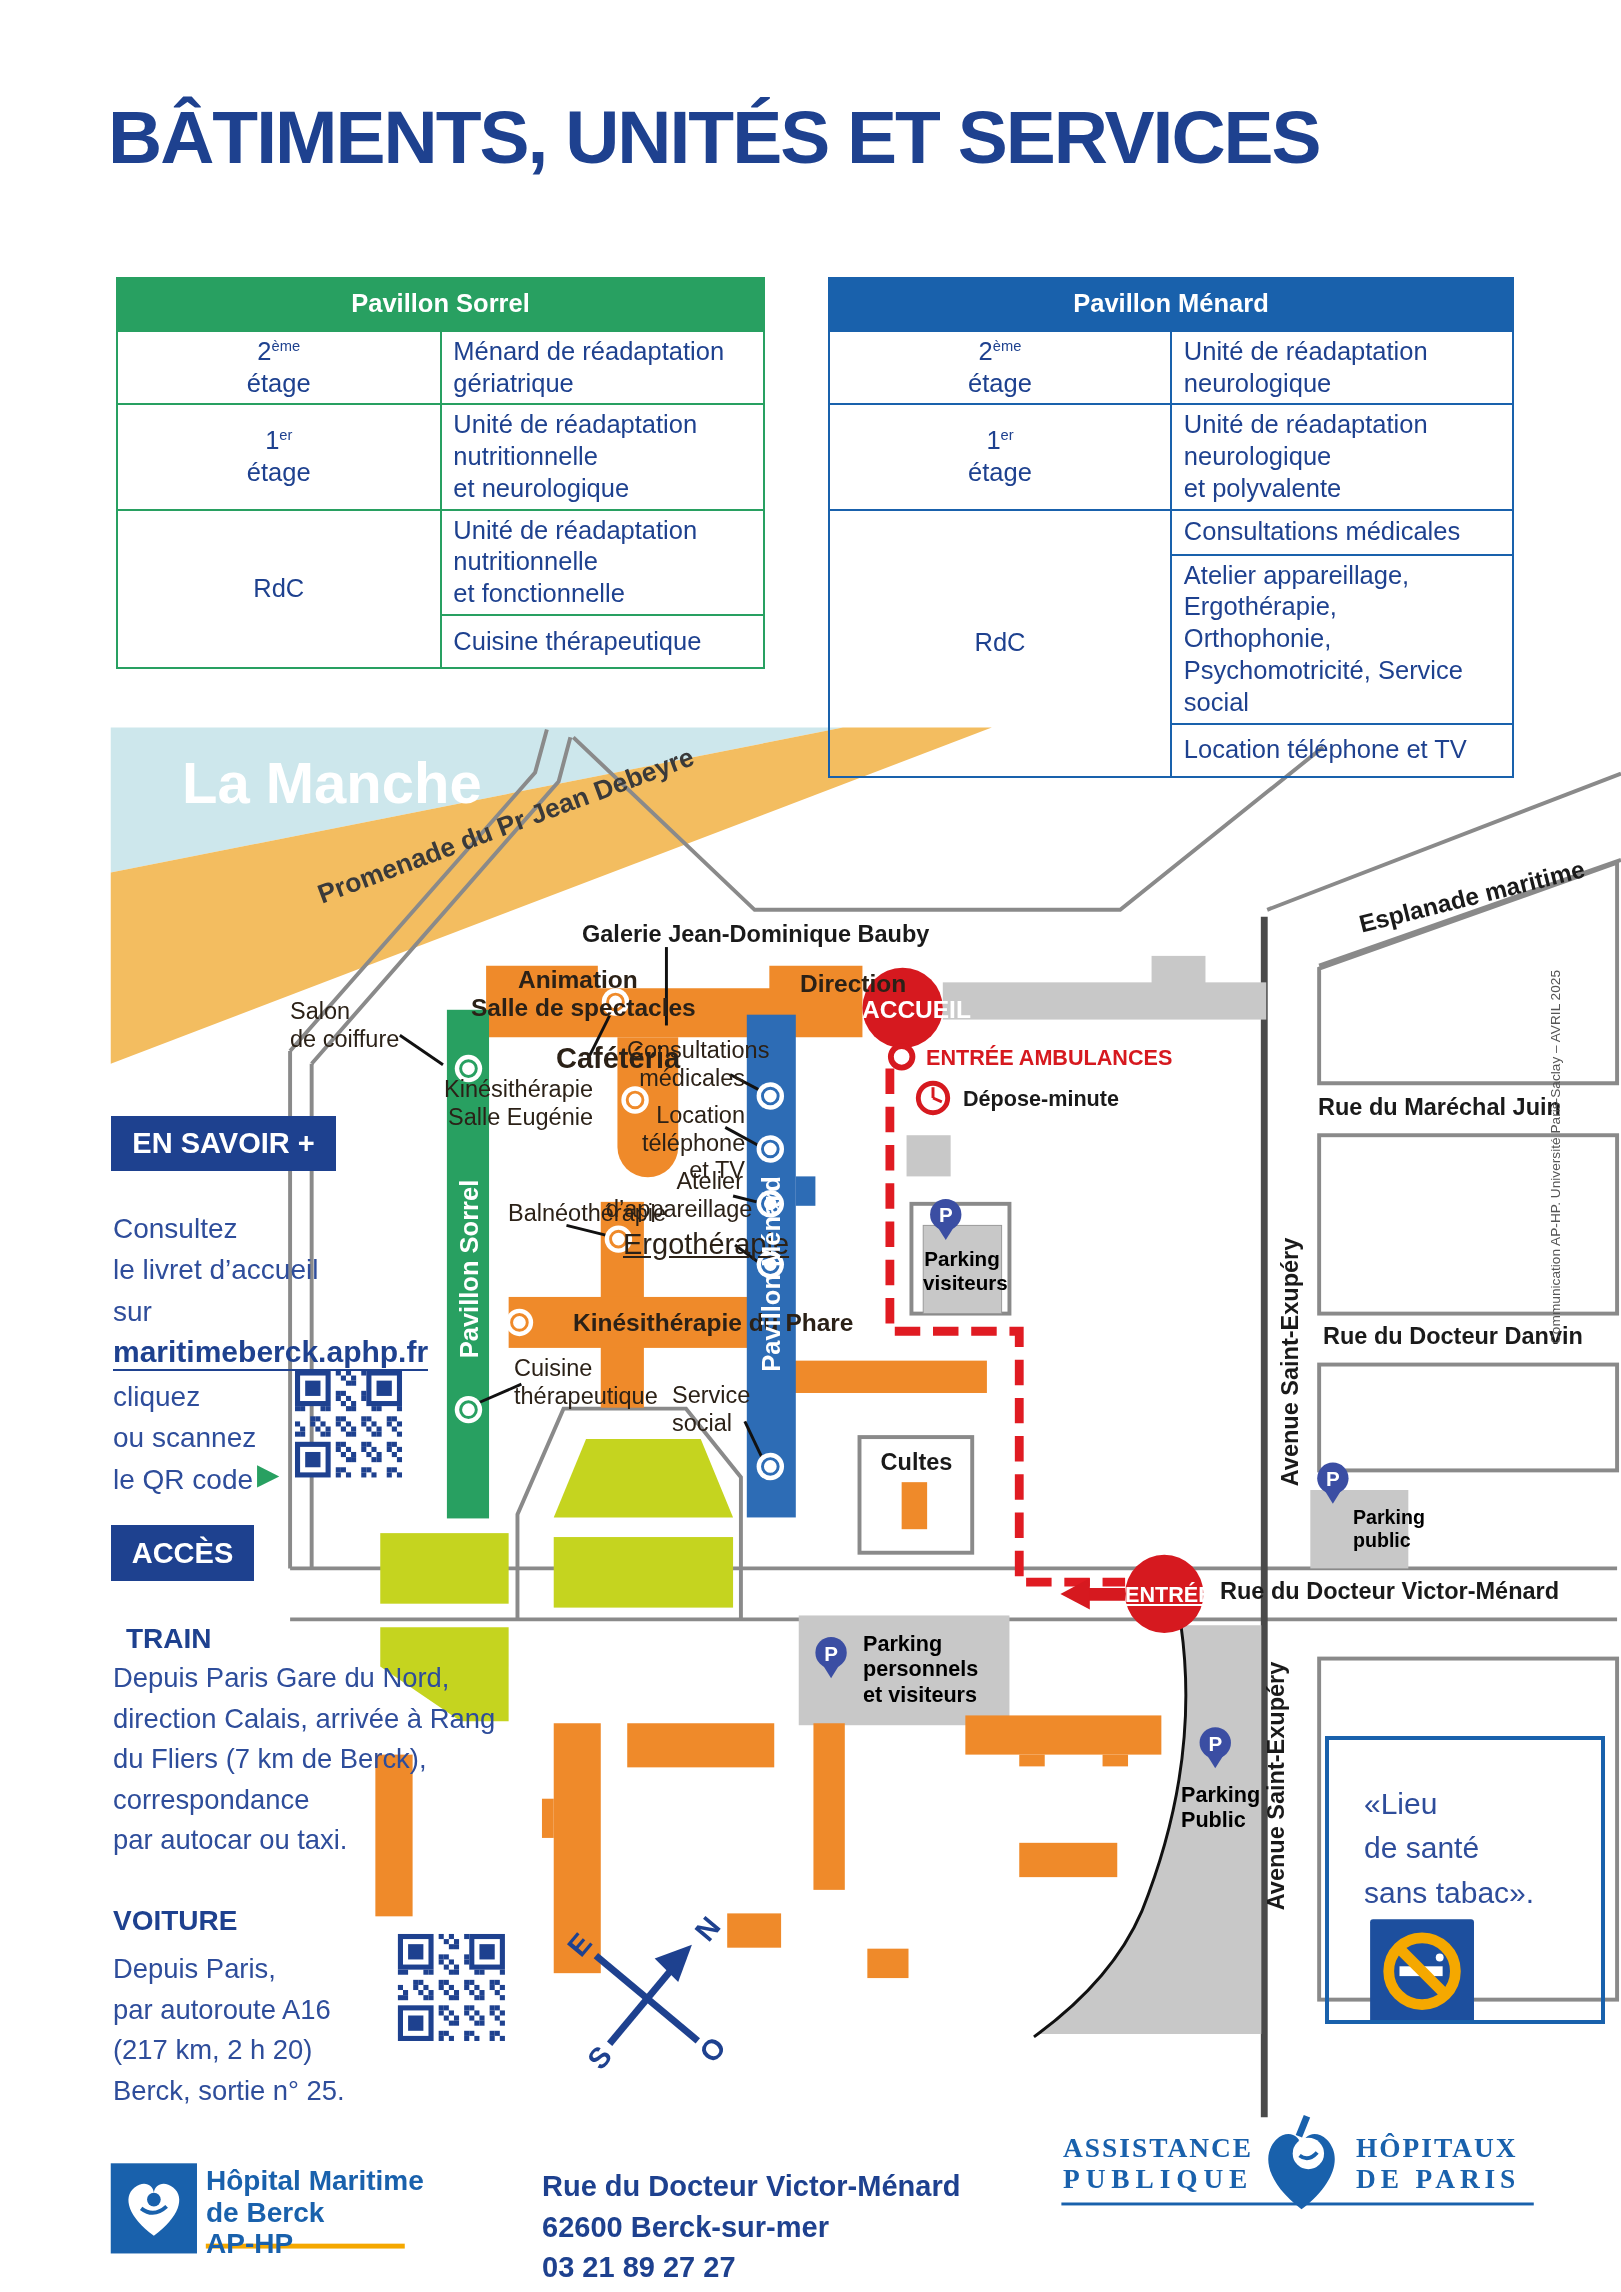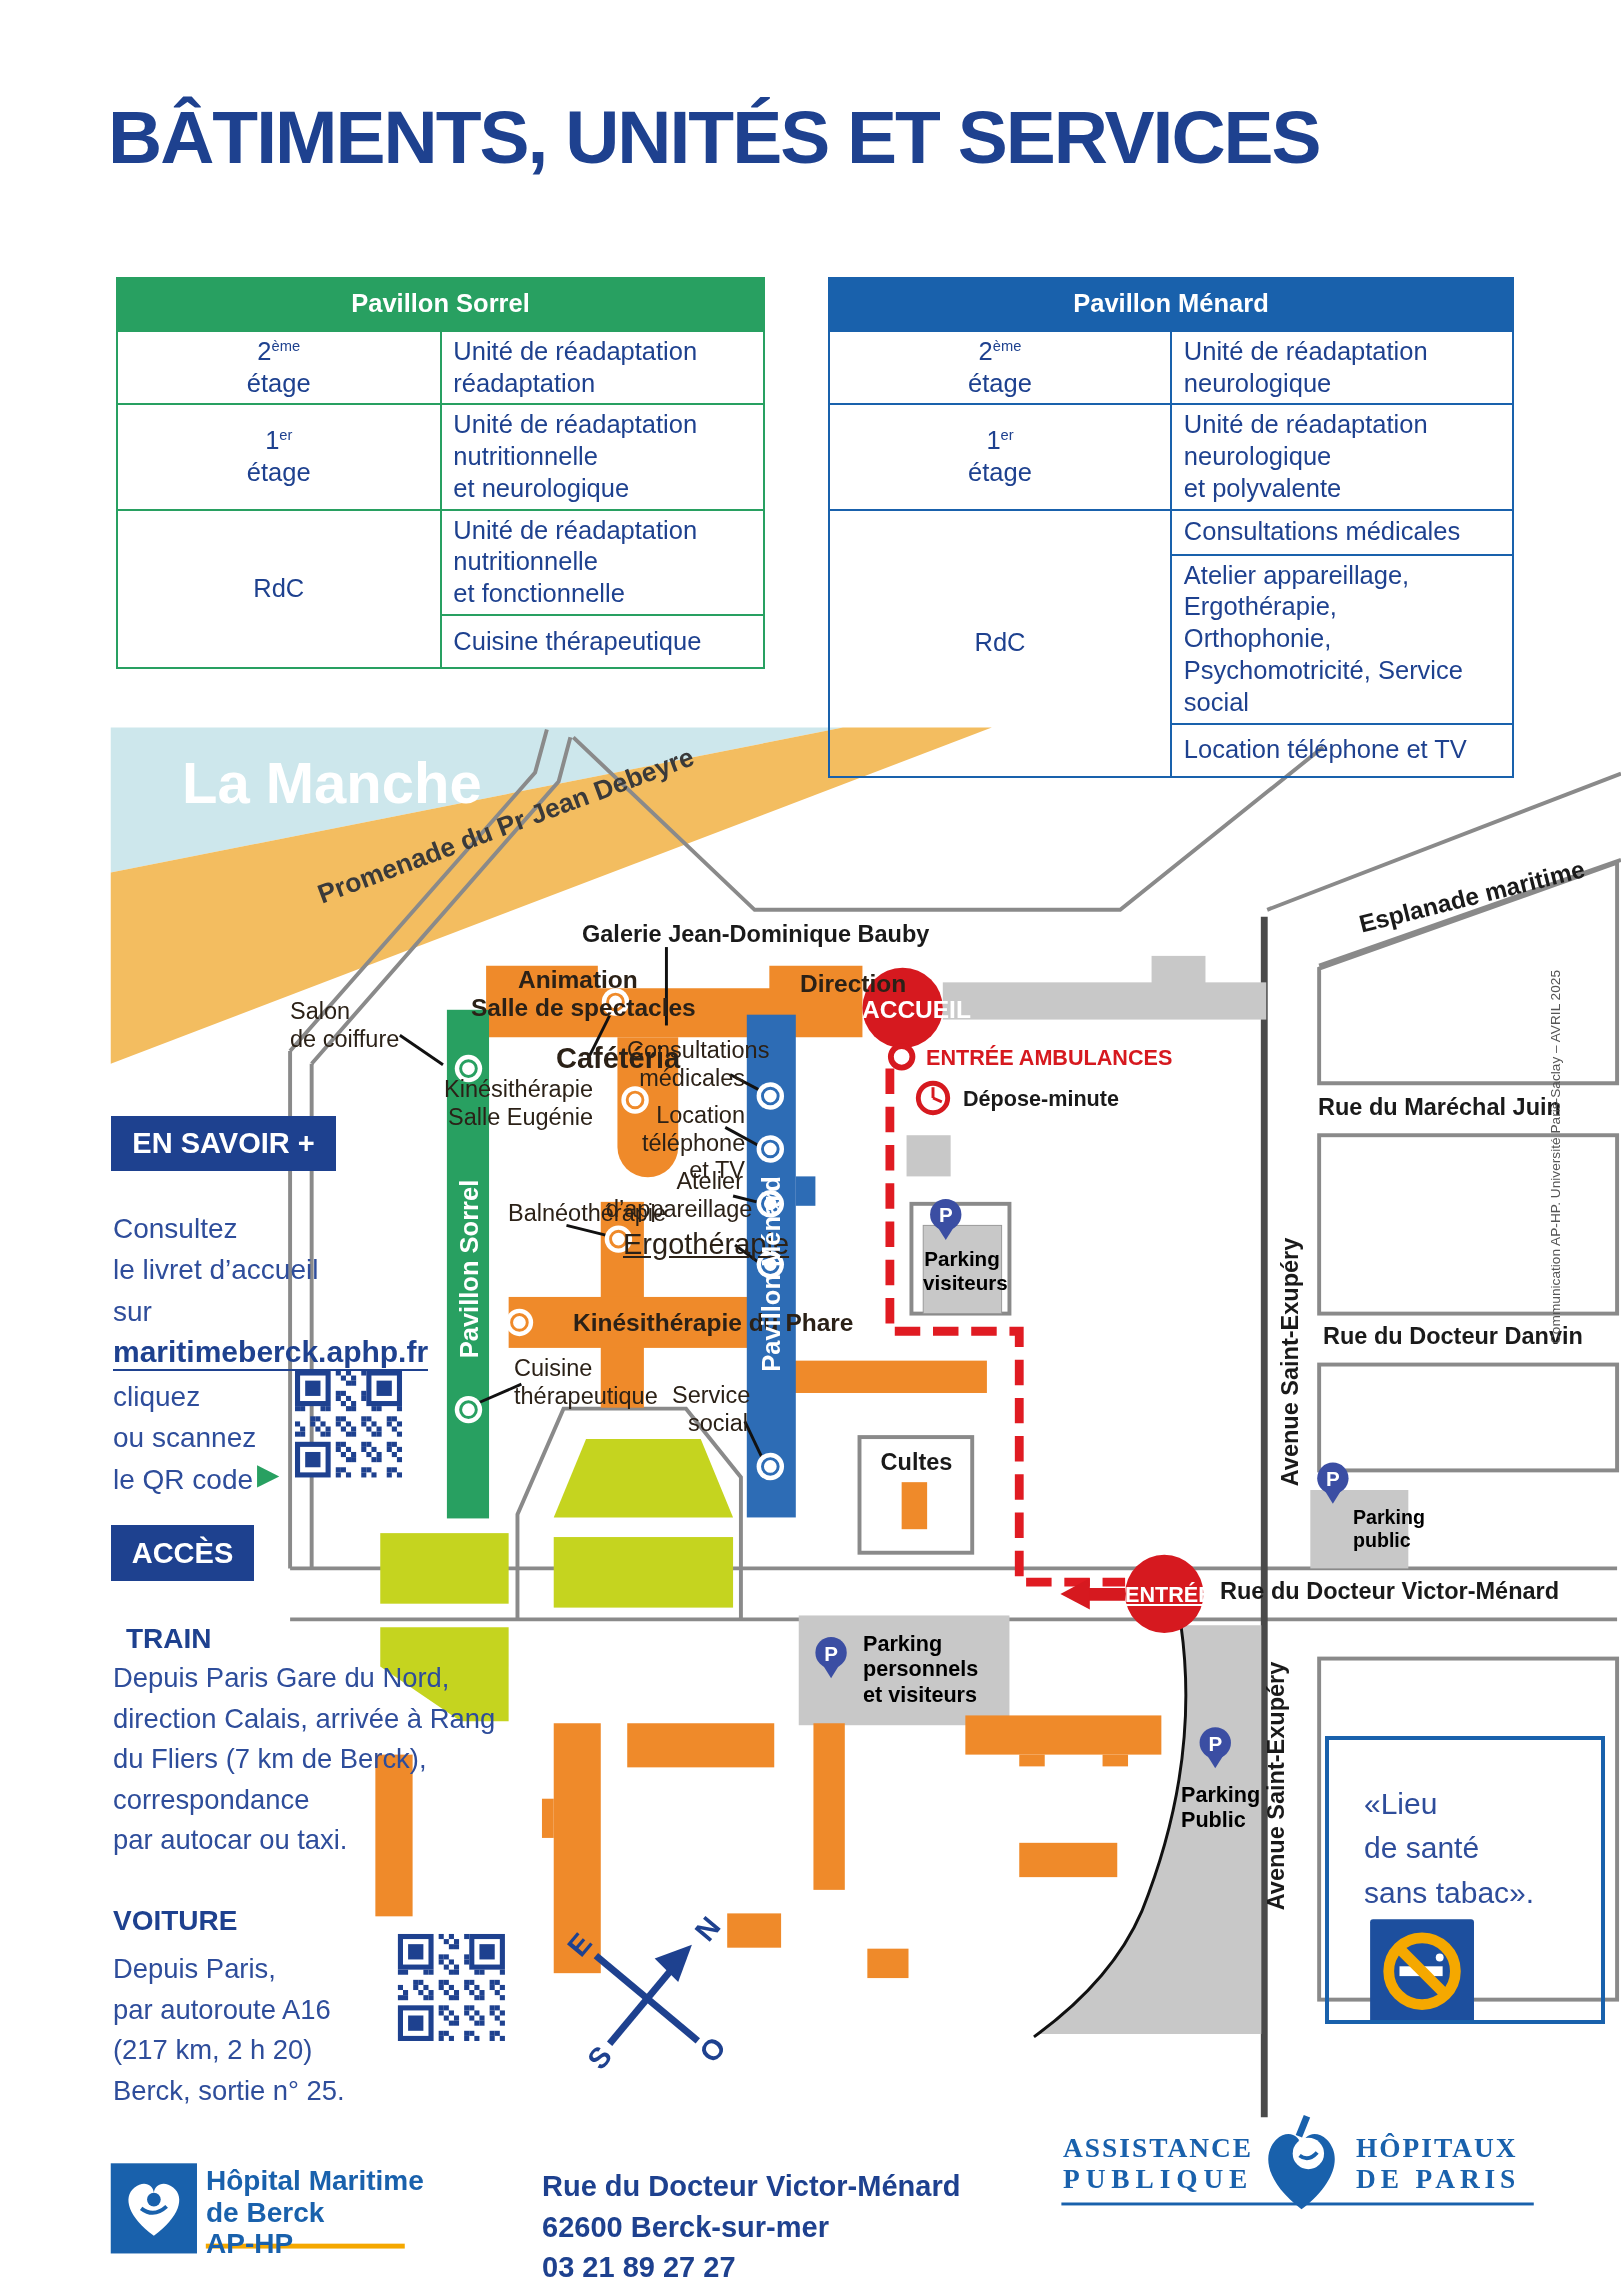--- a/index.html
+++ b/index.html
@@ -448,21 +448,21 @@
 
 <div class="abs ttl">BÂTIMENTS, UNITÉS ET SERVICES</div>
 
 <table class="tbl g" style="left:116px;top:277px;width:649px;">
   <tbody>
       <tr>
         <td class="hdr" colspan="2" style="height:43px;">Pavillon Sorrel</td>
       </tr>
   <tr style="height:73px;">
     <td class="floor" style="width:106px;"><span>2</span><sup>ème</sup><div>étage</div></td>
-    <td>Unité de réadaptation réadaptation</td>
+    <td>Ménard de réadaptation gériatrique</td>
   </tr>
   <tr style="height:102px;">
     <td class="floor"><span>1</span><sup>er</sup><div>étage</div></td>
     <td>Unité de réadaptation nutritionnelle
 et neurologique</td>
   </tr>
   <tr style="height:86px;">
     <td class="floor" rowspan="2"><span>RdC</span></td>
     <td>Unité de réadaptation nutritionnelle
 et fonctionnelle</td>
@@ -521,21 +521,21 @@
 <div class="lbl" style="left:642px;top:1102px;width:103px;text-align:right;font-size:23.5px;">Location
 téléphone
 et TV</div>
 <div class="lbl" style="left:606px;top:1168px;width:137px;text-align:right;font-size:23.5px;">Atelier
 d’appareillage</div>
 <div class="lbl" style="left:508px;top:1200px;font-size:23.5px;">Balnéothérapie</div>
 <div class="lbl" style="left:623px;top:1227px;width:120px;text-align:right;font-size:29px;text-decoration:underline;">Ergothérapie</div>
 <div class="lbl bld" style="left:541px;top:1309px;font-size:24.5px;">Kinésithérapie du Phare</div>
 <div class="lbl" style="left:514px;top:1355px;font-size:23.5px;">Cuisine
 thérapeutique</div>
-<div class="lbl" style="left:672px;top:1382px;width:76px;text-align:right;font-size:23.5px;">Service
+<div class="lbl" style="left:672px;top:1382px;width:76px;font-size:23.5px;">Service
 social</div>
 <div class="rot" style="left:469px;top:1269px;transform:translate(-50%,-50%) rotate(-90deg);font-size:25.5px;font-weight:bold;color:#fff;">Pavillon Sorrel</div>
 <div class="rot" style="left:771px;top:1274px;transform:translate(-50%,-50%) rotate(-90deg);font-size:25.5px;font-weight:bold;color:#fff;">Pavillon Ménard</div>
 <div class="lbl" style="left:923px;top:1247px;width:78px;text-align:center;font-size:20.6px;font-weight:600;color:#000;">Parking
 visiteurs</div>
 <div class="lbl" style="left:863px;top:1631px;font-size:21.6px;font-weight:600;color:#000;">Parking
 personnels
 et visiteurs</div>
 <div class="lbl" style="left:1353px;top:1506px;font-size:19.6px;font-weight:600;color:#000;">Parking
 public</div>

